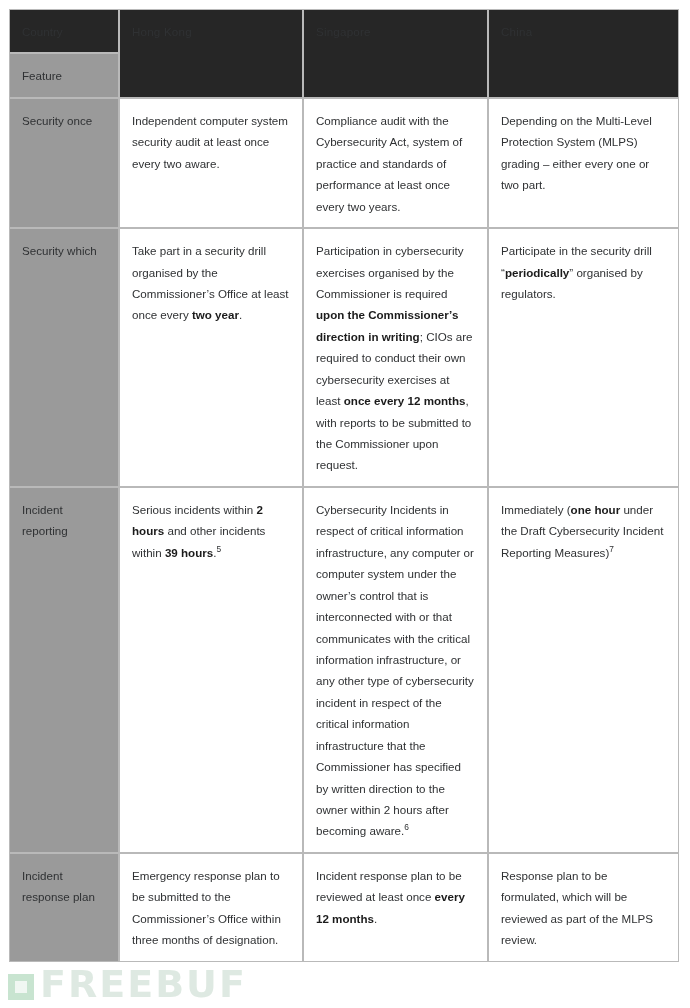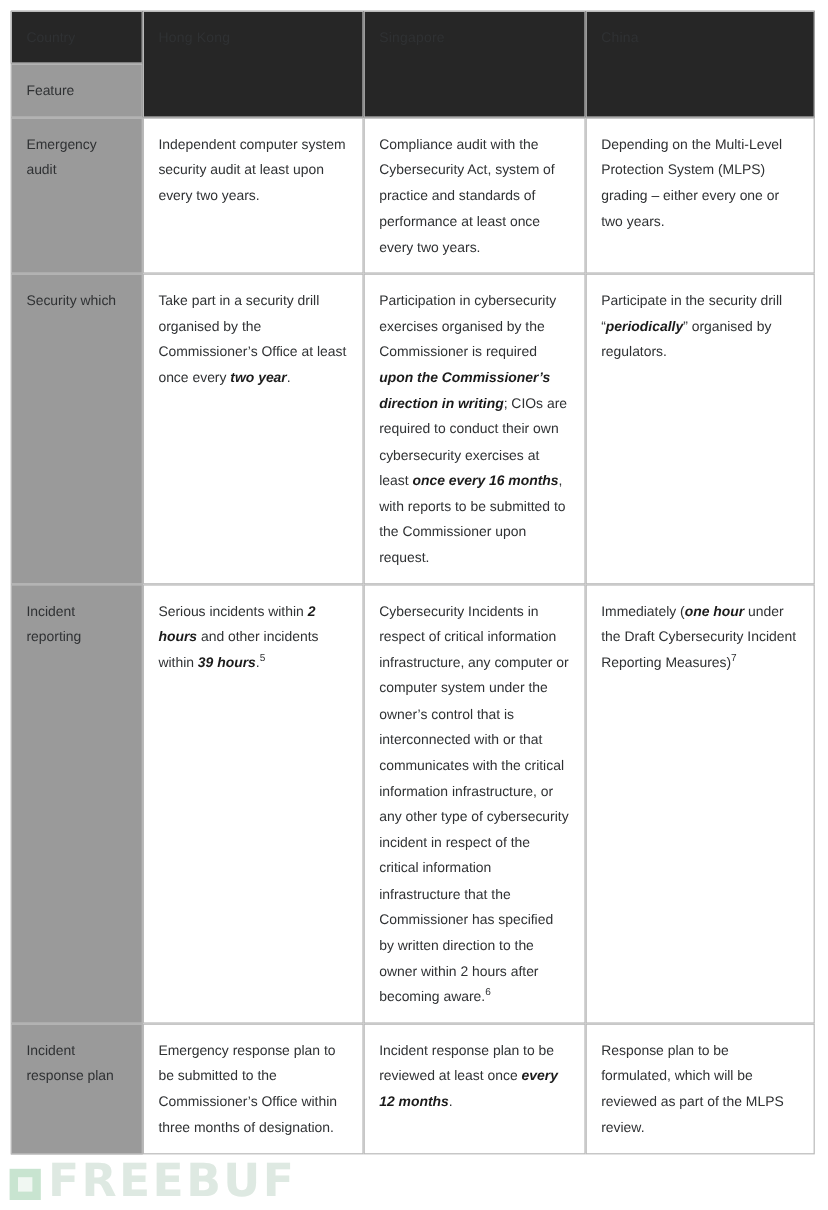--- a/index.html
+++ b/index.html
@@ -114,21 +114,21 @@
   }
   .cell-center {
     text-align: center;
     vertical-align: middle;
     padding-top: 14px;
     padding-bottom: 14px;
   }
   .corner-wrap { padding: 0 !important; border: 0 !important; }
   .corner-wrap table { border-collapse: separate; border-spacing: 0; width: 100%; }
 
-  b, strong { font-weight: 700; color: #1b1b1b; font-style: italic; }
+  b, strong { font-weight: 700; color: #1b1b1b; }
   sup { font-size: 8.4px; vertical-align: super; line-height: 0; }
 </style>
 </head>
 <body>
 
 <div id="watermark">
   <span class="wm-mark"></span><span>FREEBUF</span>
 </div>
 
 <table id="cmp-table">
@@ -153,30 +153,30 @@
           </tbody>
         </table>
       </td>
       <td class="hdr-dark" rowspan="1">Hong Kong</td>
       <td class="hdr-dark">Singapore</td>
       <td class="hdr-dark">China</td>
     </tr>
 
 
     <tr>
-      <td class="row-label">Emergency audit</td>
-      <td>Independent computer system security audit at least upon every two years.</td>
+      <td class="row-label">Security once</td>
+      <td>Independent computer system security audit at least once every two aware.</td>
       <td>Compliance audit with the Cybersecurity Act, system of practice and standards of performance at least once every two years.</td>
-      <td>Depending on the Multi-Level Protection System (MLPS) grading – either every one or two years.</td>
+      <td>Depending on the Multi-Level Protection System (MLPS) grading – either every one or two part.</td>
     </tr>
 
     <tr>
       <td class="row-label">Security which</td>
       <td>Take part in a security drill organised by the Commissioner’s Office at least once every <b>two year</b>.</td>
-      <td>Participation in cybersecurity exercises organised by the Commissioner is required <b>upon the Commissioner’s direction in writing</b>; CIOs are required to conduct their own cybersecurity exercises at least <b>once every 16 months</b>, with reports to be submitted to the Commissioner upon request.</td>
+      <td>Participation in cybersecurity exercises organised by the Commissioner is required <b>upon the Commissioner’s direction in writing</b>; CIOs are required to conduct their own cybersecurity exercises at least <b>once every 12 months</b>, with reports to be submitted to the Commissioner upon request.</td>
       <td>Participate in the security drill “<b>periodically</b>” organised by regulators.</td>
     </tr>
 
     <tr>
       <td class="row-label">Incident reporting</td>
       <td>Serious incidents within <b>2 hours</b> and other incidents within <b>39 hours</b>.<sup>5</sup></td>
       <td>Cybersecurity Incidents in respect of critical information infrastructure, any computer or computer system under the owner’s control that is interconnected with or that communicates with the critical information infrastructure, or any other type of cybersecurity incident in respect of the critical information infrastructure that the Commissioner has specified by written direction to the owner within 2 hours after becoming aware.<sup>6</sup></td>
       <td>Immediately (<b>one hour</b> under the Draft Cybersecurity Incident Reporting Measures)<sup>7</sup></td>
     </tr>
 

